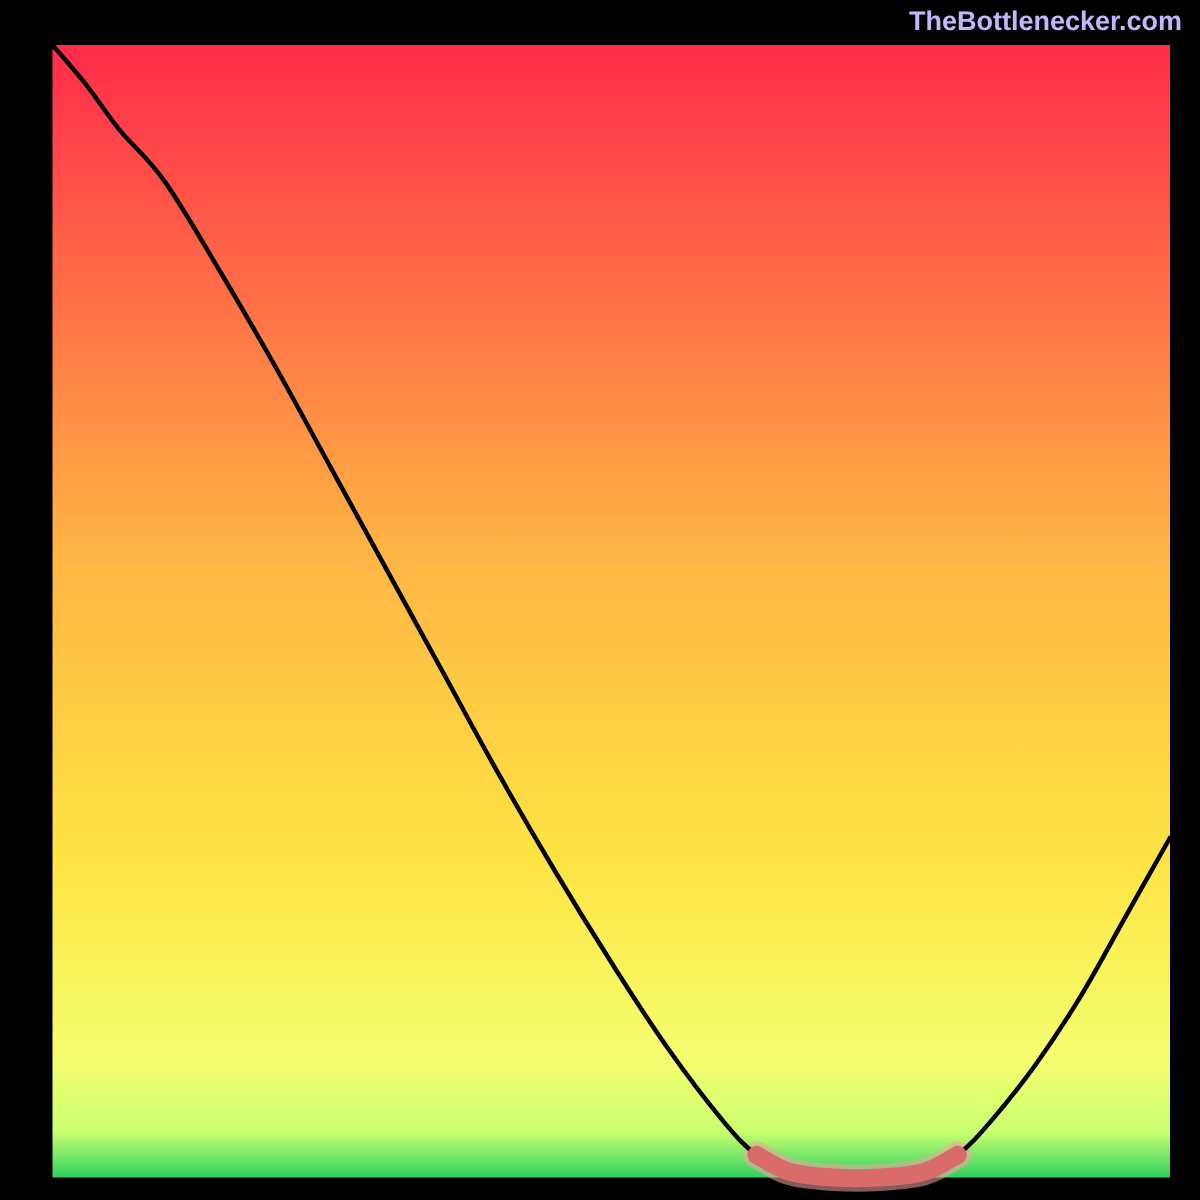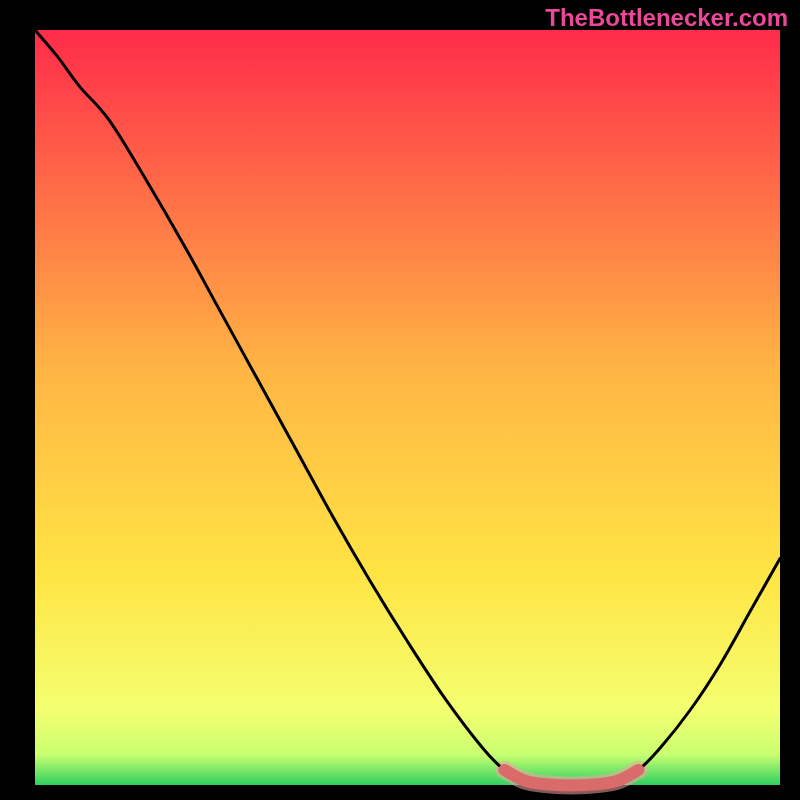--- a/index.html
+++ b/index.html
@@ -13,23 +13,23 @@
   .container {
     position: relative;
     width: 800px;
     height: 800px;
     background: #000;
   }
   .watermark {
     position: absolute;
     top: 4px;
     right: 12px;
-    color: #ec4899;
+    color: #c4b5fd;
     font-family: Arial, Helvetica, sans-serif;
-    font-size: 24px;
+    font-size: 18px;
     font-weight: bold;
     z-index: 10;
   }
   svg {
     display: block;
   }
 </style>
 </head>
 <body>
 

